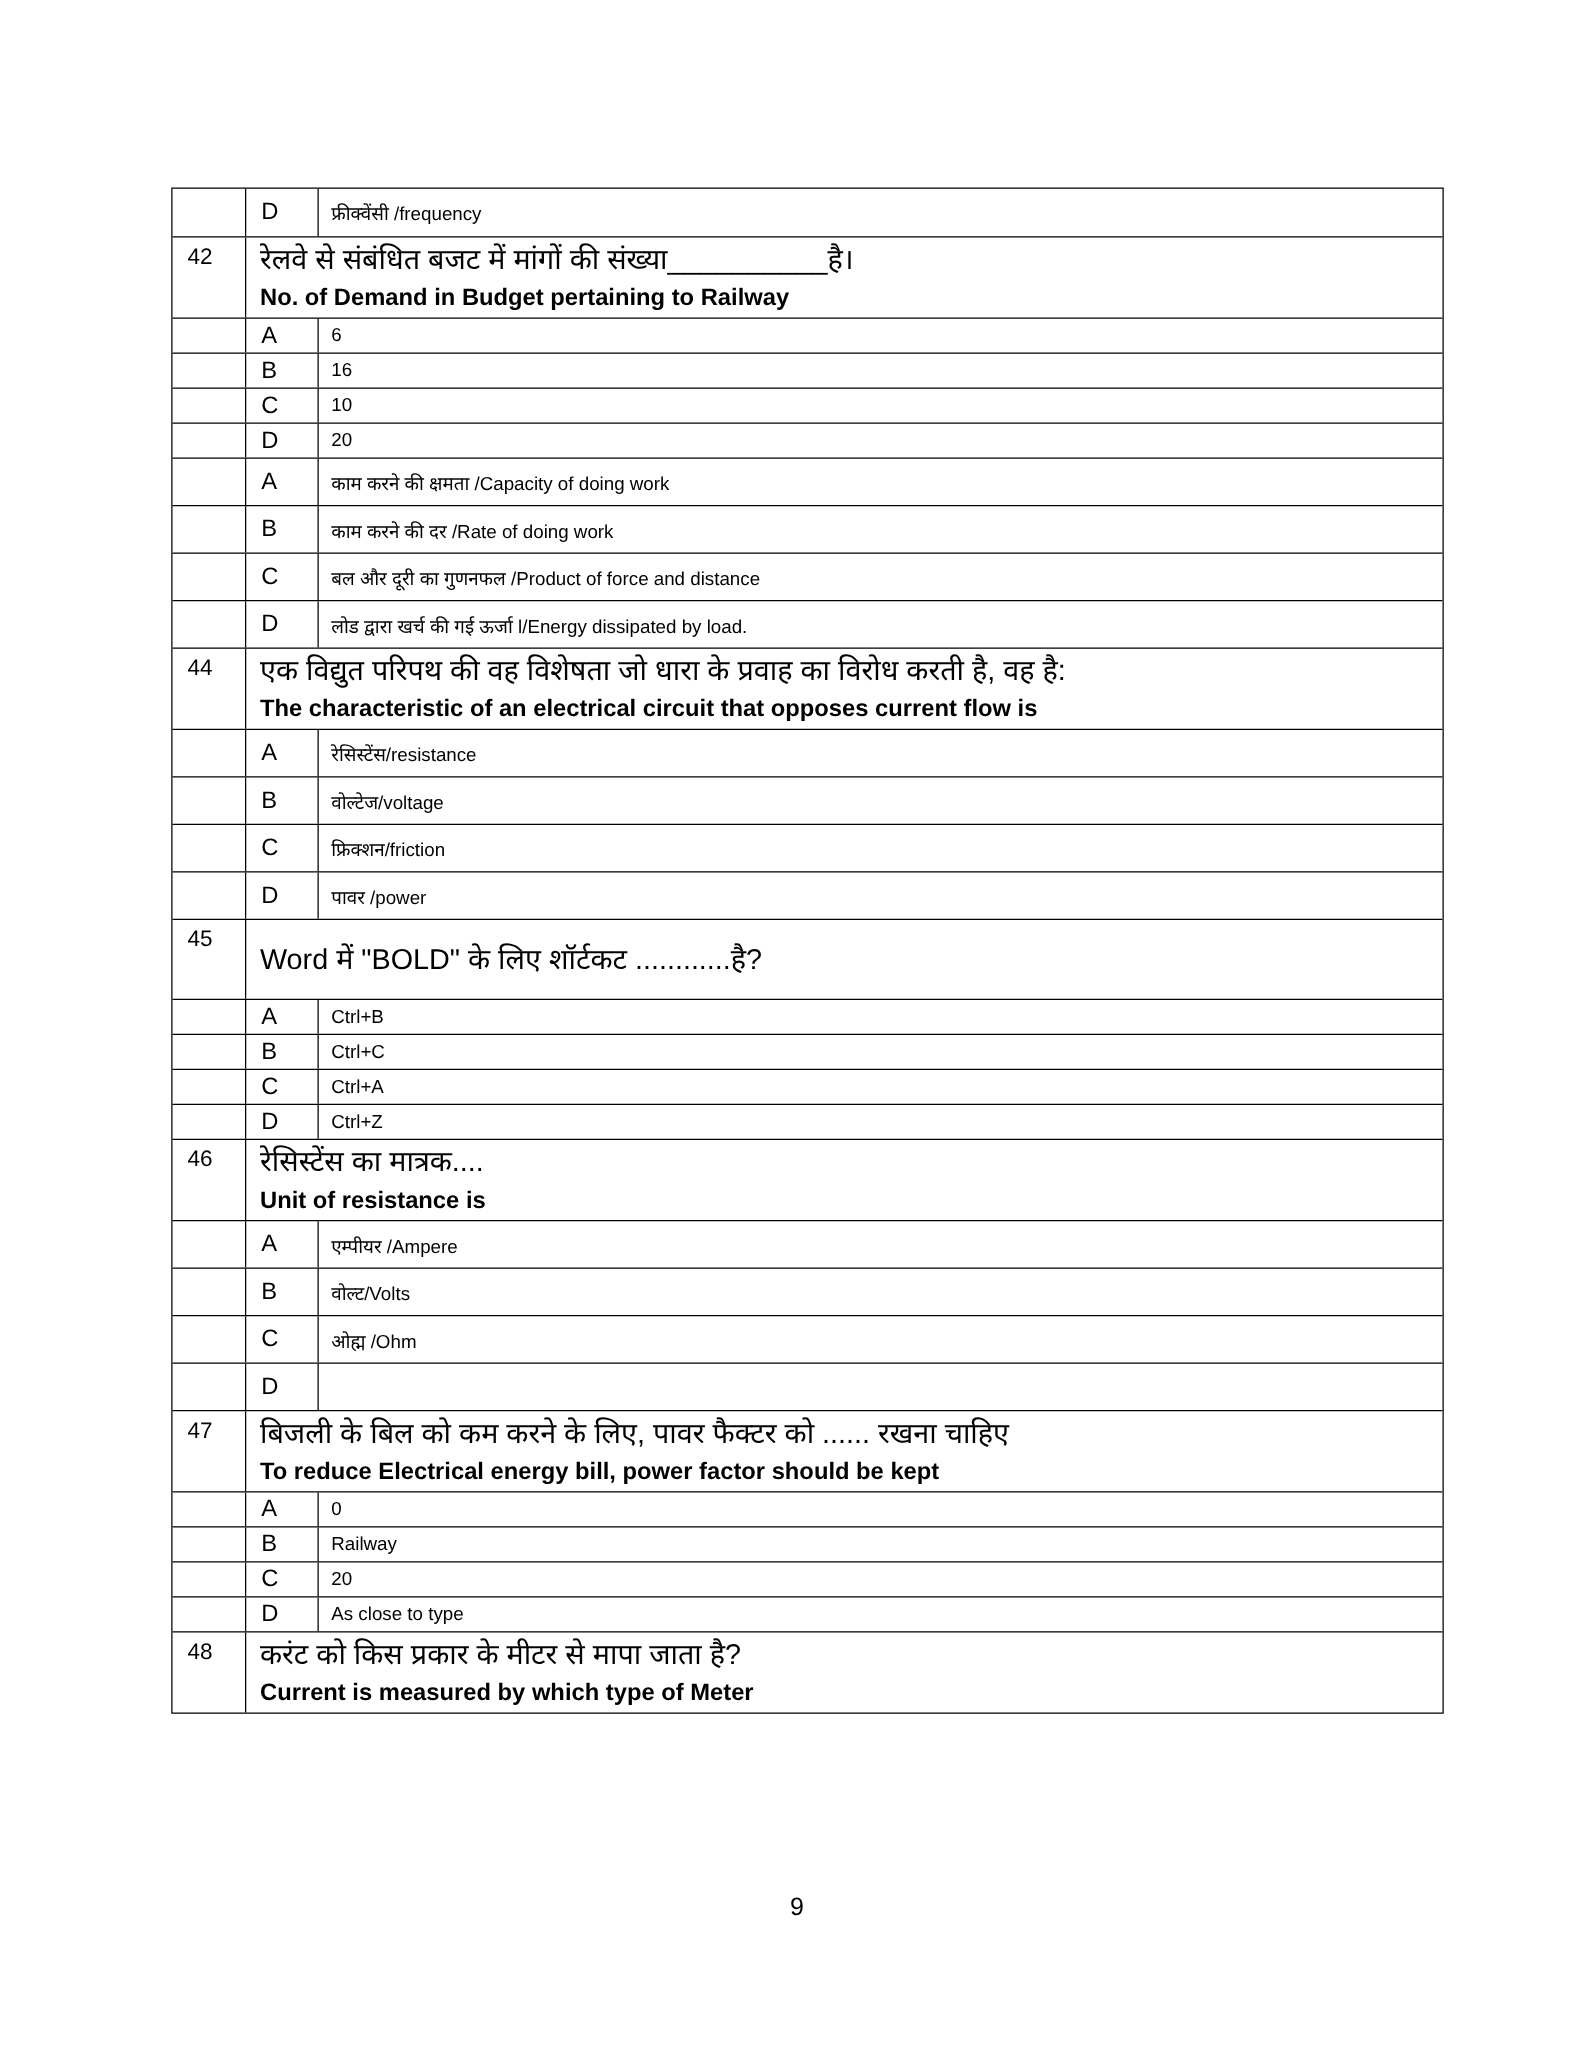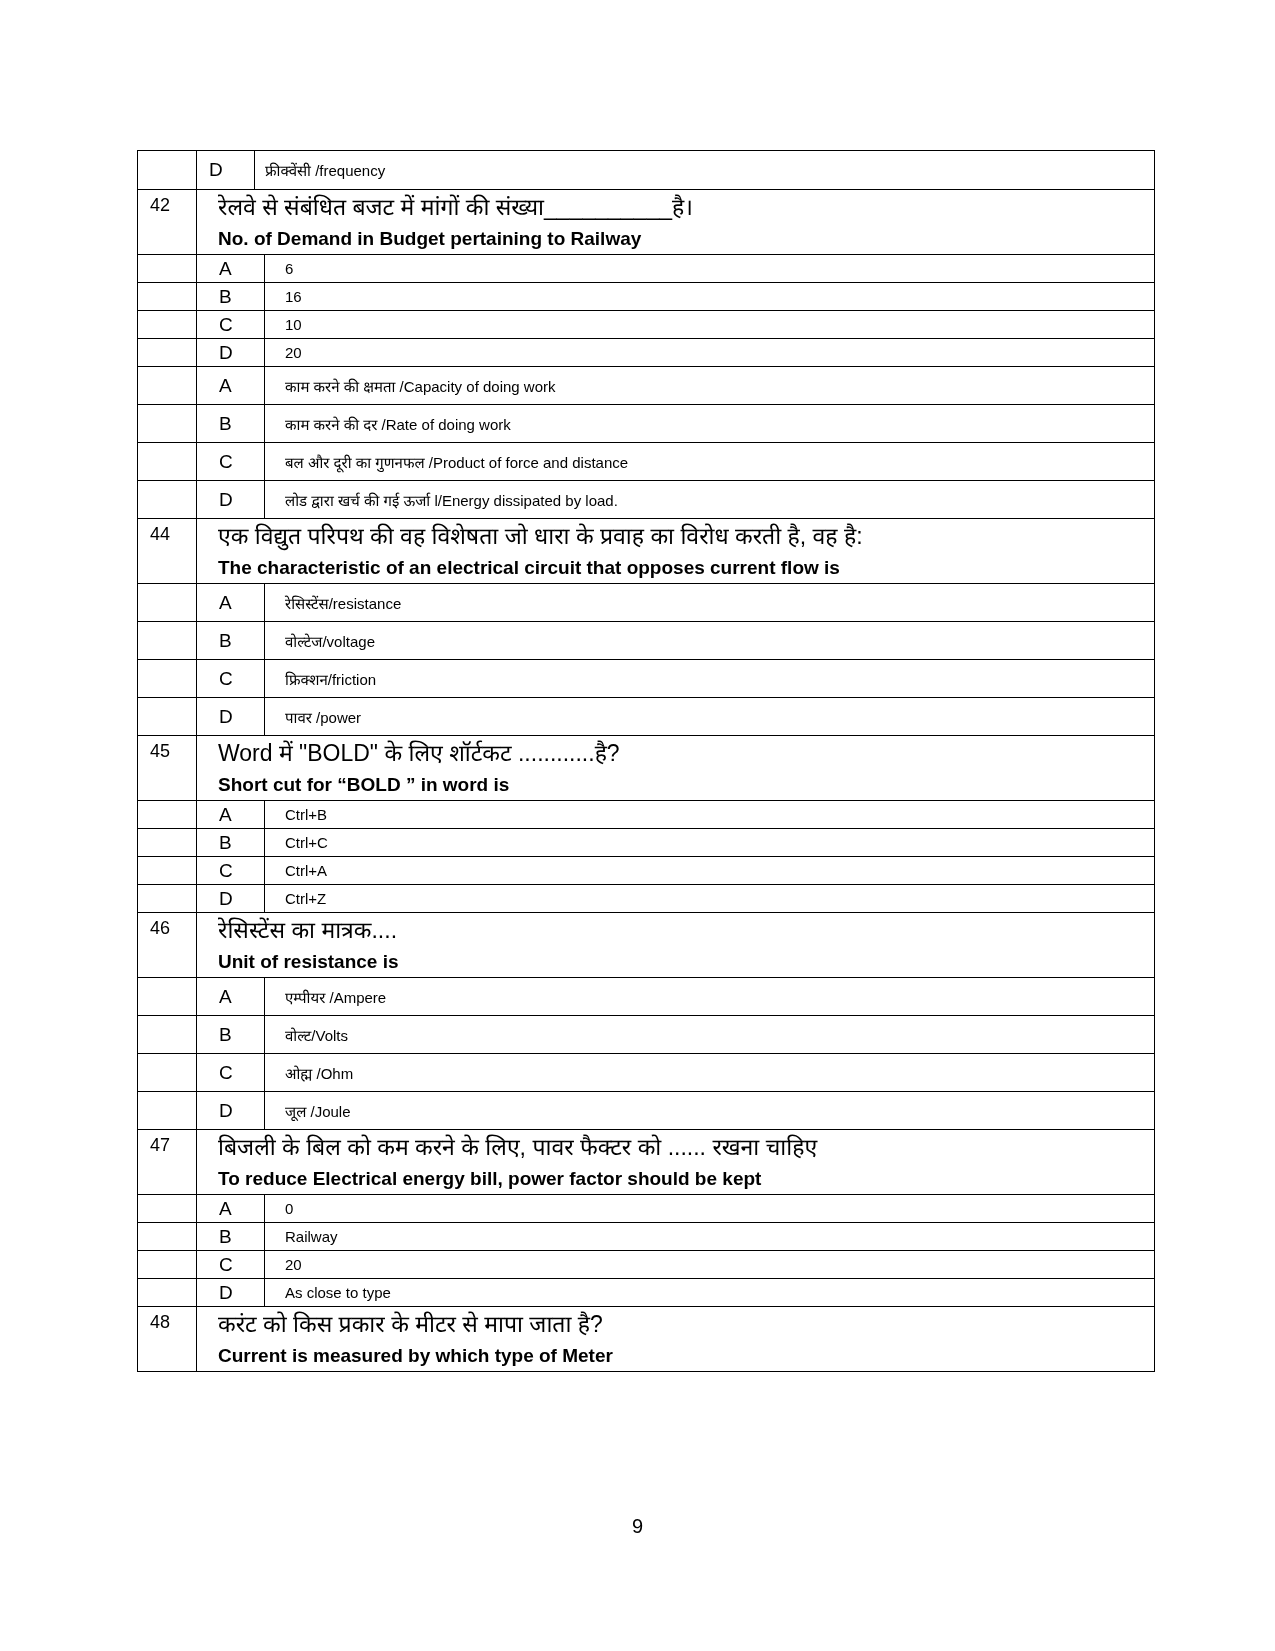--- a/index.html
+++ b/index.html
@@ -17,21 +17,21 @@
     top: 150px;
     width: 1018px;
     border: 1.5px solid #000000;
     background: #ffffff;
   }
   .row {
     display: flex;
     align-items: stretch;
     width: 100%;
   }
-  .row + .row { border-top: 1.5px solid #000000; gap: 10px; }
+  .row + .row { border-top: 1.5px solid #000000; }
   .cell { min-width: 0; }
   .num-cell {
     width: 59px;
     flex: 0 0 59px;
     border-right: 1.5px solid #000000;
     padding: 5px 0 0 12px;
     font-size: 18px;
   }
   
   .q-row { min-height: 64px; }
@@ -188,21 +188,20 @@
     <div class="cell letter-cell">D</div>
     <div class="cell content-cell">पावर  /power</div>
   </div>
 
   <div class="row q-row">
     <div class="cell num-cell">
       <span class="qnum">45</span>
     </div>
     <div class="cell q-cell">
       <div class="q-hindi">Word में "BOLD" के लिए शॉर्टकट ............है?</div>
-      <div class="q-english">Short cut for “BOLD ” in word is</div>
     </div>
   </div>
 
   <div class="row opt-row opt-short">
     <div class="cell num-cell"></div>
     <div class="cell letter-cell">A</div>
     <div class="cell content-cell">Ctrl+B</div>
   </div>
 
   <div class="row opt-row opt-short">
@@ -247,21 +246,20 @@
 
   <div class="row opt-row opt-tall">
     <div class="cell num-cell"></div>
     <div class="cell letter-cell">C</div>
     <div class="cell content-cell">ओह्म  /Ohm</div>
   </div>
 
   <div class="row opt-row opt-tall">
     <div class="cell num-cell"></div>
     <div class="cell letter-cell">D</div>
-    <div class="cell content-cell">जूल  /Joule</div>
   </div>
 
   <div class="row q-row">
     <div class="cell num-cell">
       <span class="qnum">47</span>
     </div>
     <div class="cell q-cell">
       <div class="q-hindi">बिजली के बिल को कम करने के लिए, पावर फैक्टर को ...... रखना चाहिए</div>
       <div class="q-english">To reduce Electrical energy bill, power factor should be kept</div>
     </div>

